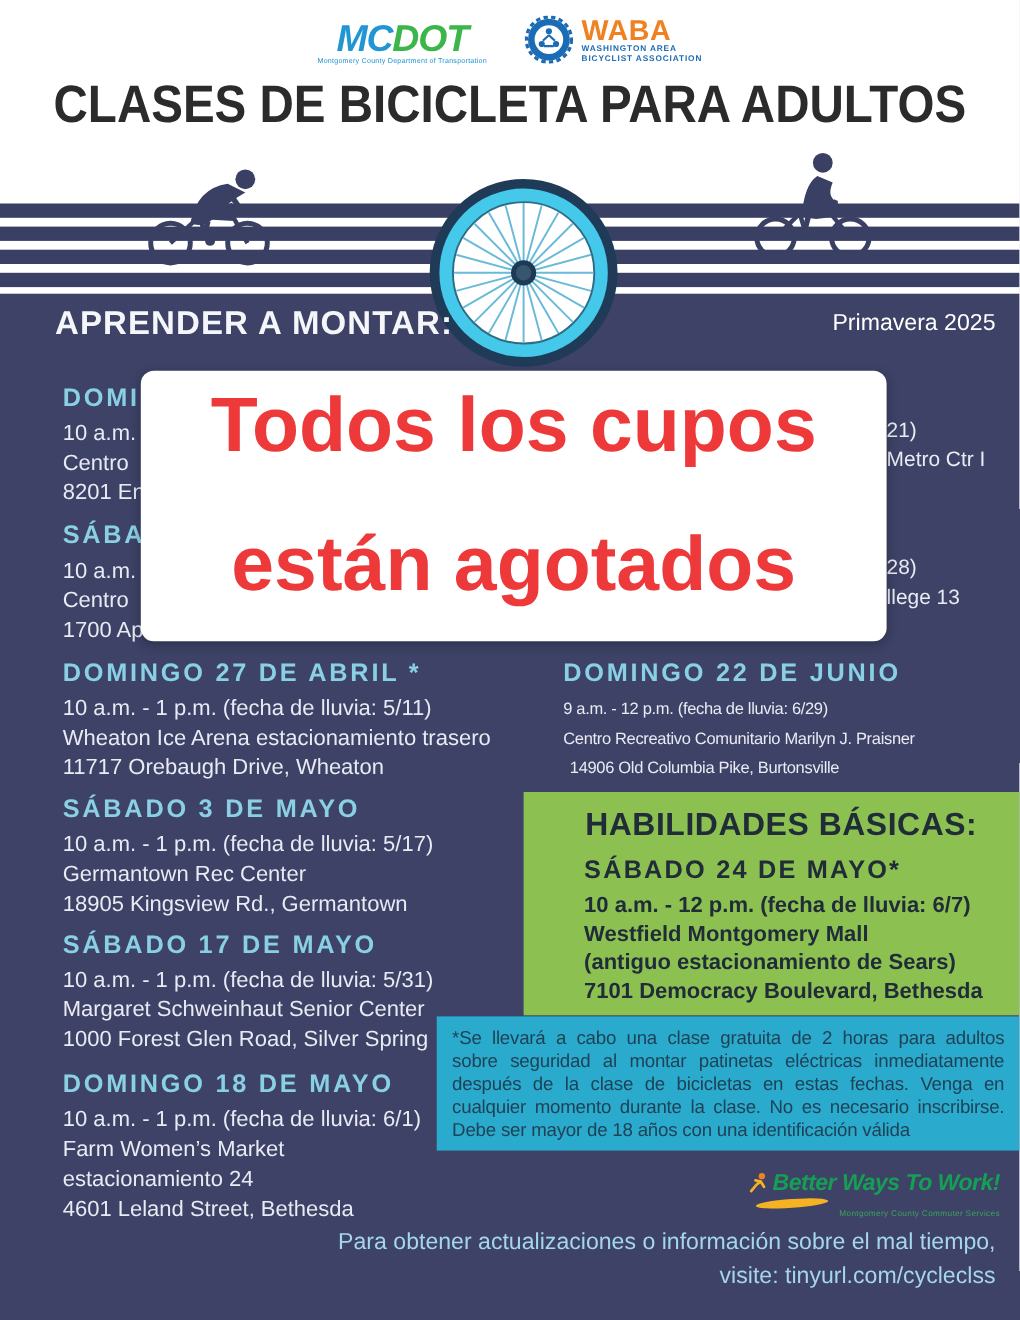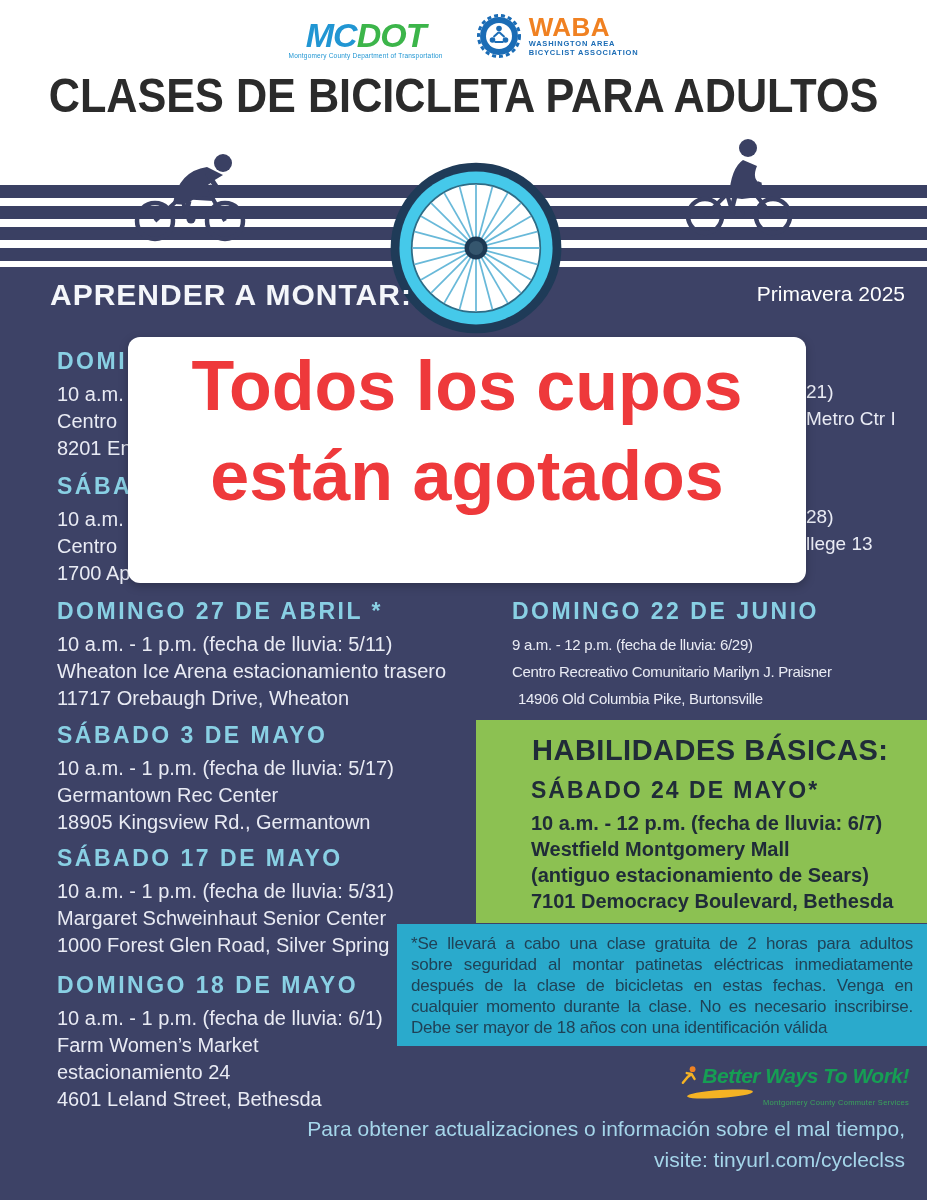--- a/index.html
+++ b/index.html
@@ -35,21 +35,21 @@
   .el{font-size:20px;color:#e9ebf4;line-height:27px;}
   .entry.right-col .el{font-size:15px;letter-spacing:-.3px;line-height:27px;}
   .entry.right-col .el.pad-sm{padding-left:6px;}
   .rf{position:absolute;left:806px;font-size:19px;color:#e9ebf4;z-index:2;white-space:nowrap;}
   
   .overlay{position:absolute;left:128px;top:337px;width:678px;height:246px;background:#ffffff;
            border-radius:12px;z-index:10;display:flex;flex-direction:column;align-items:center;
            justify-content:flex-start;padding-top:14px;box-sizing:border-box;
            box-shadow:0 3px 10px rgba(0,0,0,.25);}
   .soldout{font-size:70px;font-weight:bold;color:#ee393b;line-height:70px;white-space:nowrap;}
-  .soldout+.soldout{margin-top:20px;}
+  .soldout+.soldout{margin-top:56px;}
   
   .skills{position:absolute;left:476px;top:720px;width:451px;height:203px;background:#8cc152;
           z-index:2;box-sizing:border-box;padding:14px 0 0 24px;}
   .skills-title{font-size:29px;font-weight:bold;color:#202c38;letter-spacing:.5px;margin-left:32px;}
   .skills-body{margin:10px 0 0 31px;}
   .skills-h{font-size:23px;font-weight:bold;color:#202c38;letter-spacing:2px;margin-bottom:6px;}
   .skills-l{font-size:20px;font-weight:bold;color:#202c38;line-height:26px;}
   
   .note{position:absolute;left:397px;top:924px;width:530px;height:122px;background:#2aaacc;
         z-index:2;box-sizing:border-box;padding:9px 14px;}

